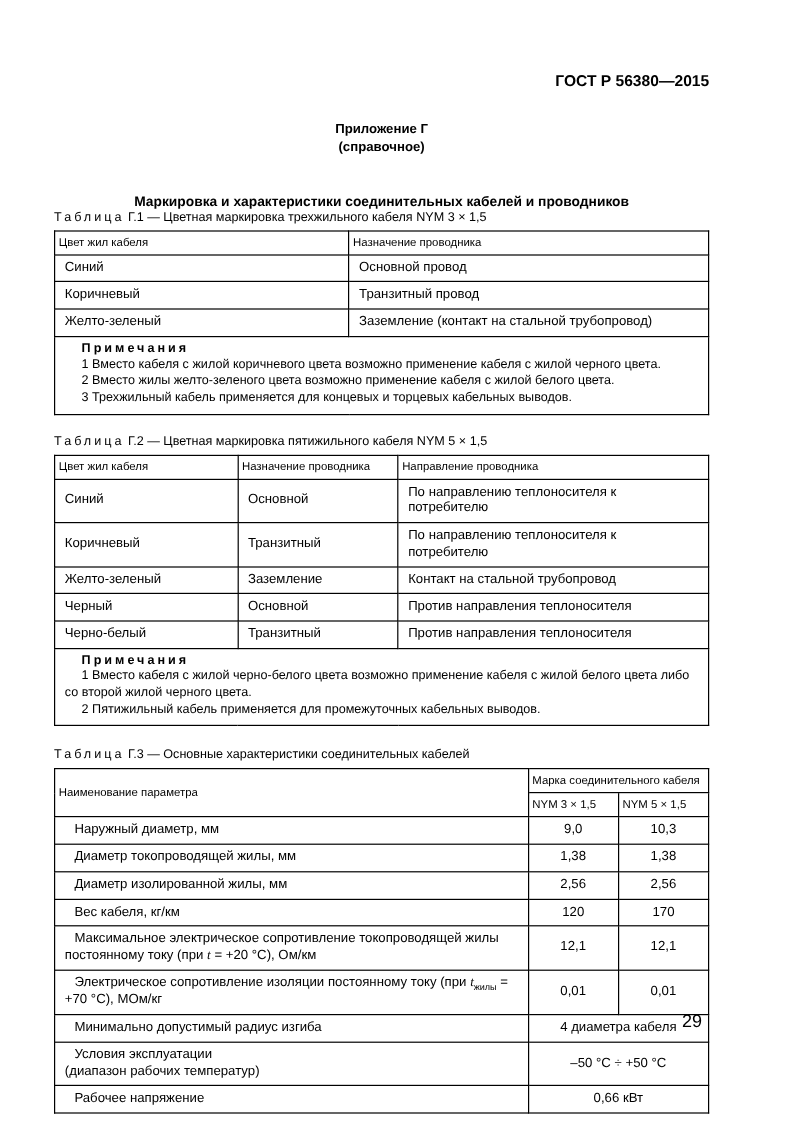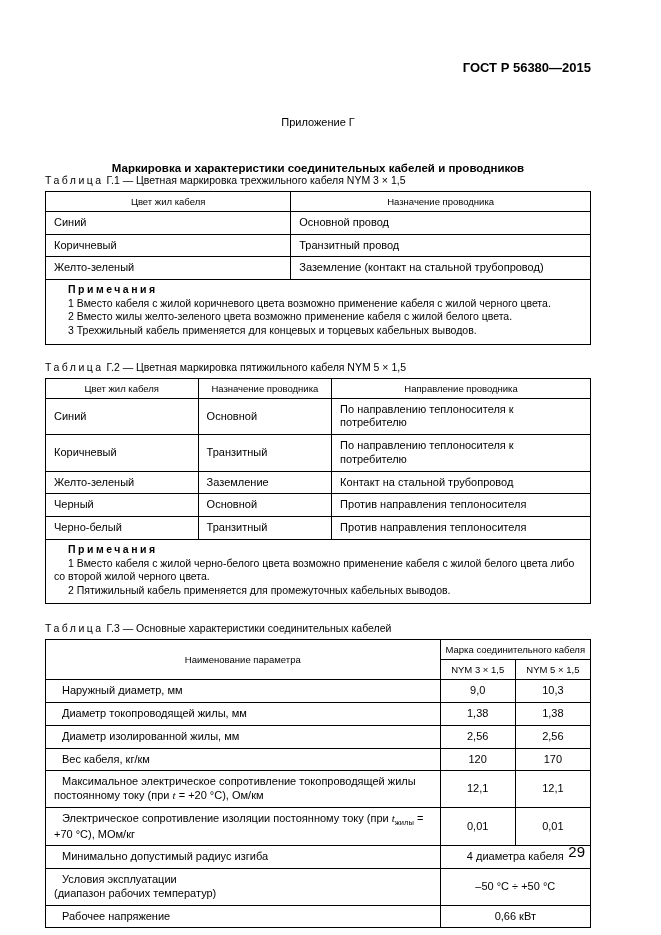--- a/index.html
+++ b/index.html
@@ -5,32 +5,32 @@
   * { margin:0; padding:0; box-sizing:border-box; }
   html,body { background:#ffffff; }
   body {
     width:661px; height:935px; position:relative;
     font-family:"Liberation Sans", sans-serif;
     color:#000; overflow:hidden;
   }
   .page { position:absolute; left:45px; top:0; width:546px; }
 
   .gost-header { margin-top:60px; text-align:right; font-weight:bold; font-size:13px; }
-  .annex { margin-top:40px; text-align:center; font-weight:normal; font-size:11px; line-height:1.35; }
+  .annex { margin-top:26px; text-align:center; font-weight:bold; font-size:11px; line-height:1.35; }
   .doc-title { margin-top:32px; text-align:center; font-weight:bold; font-size:11.5px; }
 
   .caption { font-size:10.5px; margin-bottom:5px; }
   .cap1 { }
   .cap2 { margin-top:16px; }
   .cap3 { margin-top:18px; }
   .spaced { letter-spacing:2.5px; }
 
   table { width:100%; border-collapse:collapse; font-size:11px; table-layout:fixed; }
   th, td { border:1px solid #000; }
-  th { font-size:9.5px; font-weight:normal; text-align:center; vertical-align:middle; padding:4px 3px; }
+  th { font-size:9.5px; font-weight:normal; text-align:left; vertical-align:middle; padding:4px 3px; }
   td { padding:4px 8px; vertical-align:middle; line-height:1.25; }
 
   td.center { text-align:center; padding:4px 2px; }
   td.param { text-indent:8px; white-space:pre-line; }
 
   td.notes { padding:3px 8px 6px 8px; font-size:10.5px; line-height:1.3; }
   .notes-title { text-indent:14px;font-weight:bold; }
   .note-line { text-indent:14px; }
 
   sub { font-size:7.5px; }
@@ -40,20 +40,21 @@
 </style>
 </head>
 <body>
 
 <div class="page">
 
   <div class="gost-header">ГОСТ Р 56380—2015</div>
 
   <div class="annex">
     <div>Приложение Г</div>
+    <div>(справочное)</div>
   </div>
 
   <div class="doc-title">Маркировка и характеристики соединительных кабелей и проводников</div>
 
   <div class="caption cap1">
     <span class="spaced">Таблица</span>
     <span>Г.1 — Цветная маркировка трехжильного кабеля NYM 3 × 1,5</span>
   </div>
   <table>
     <colgroup>

